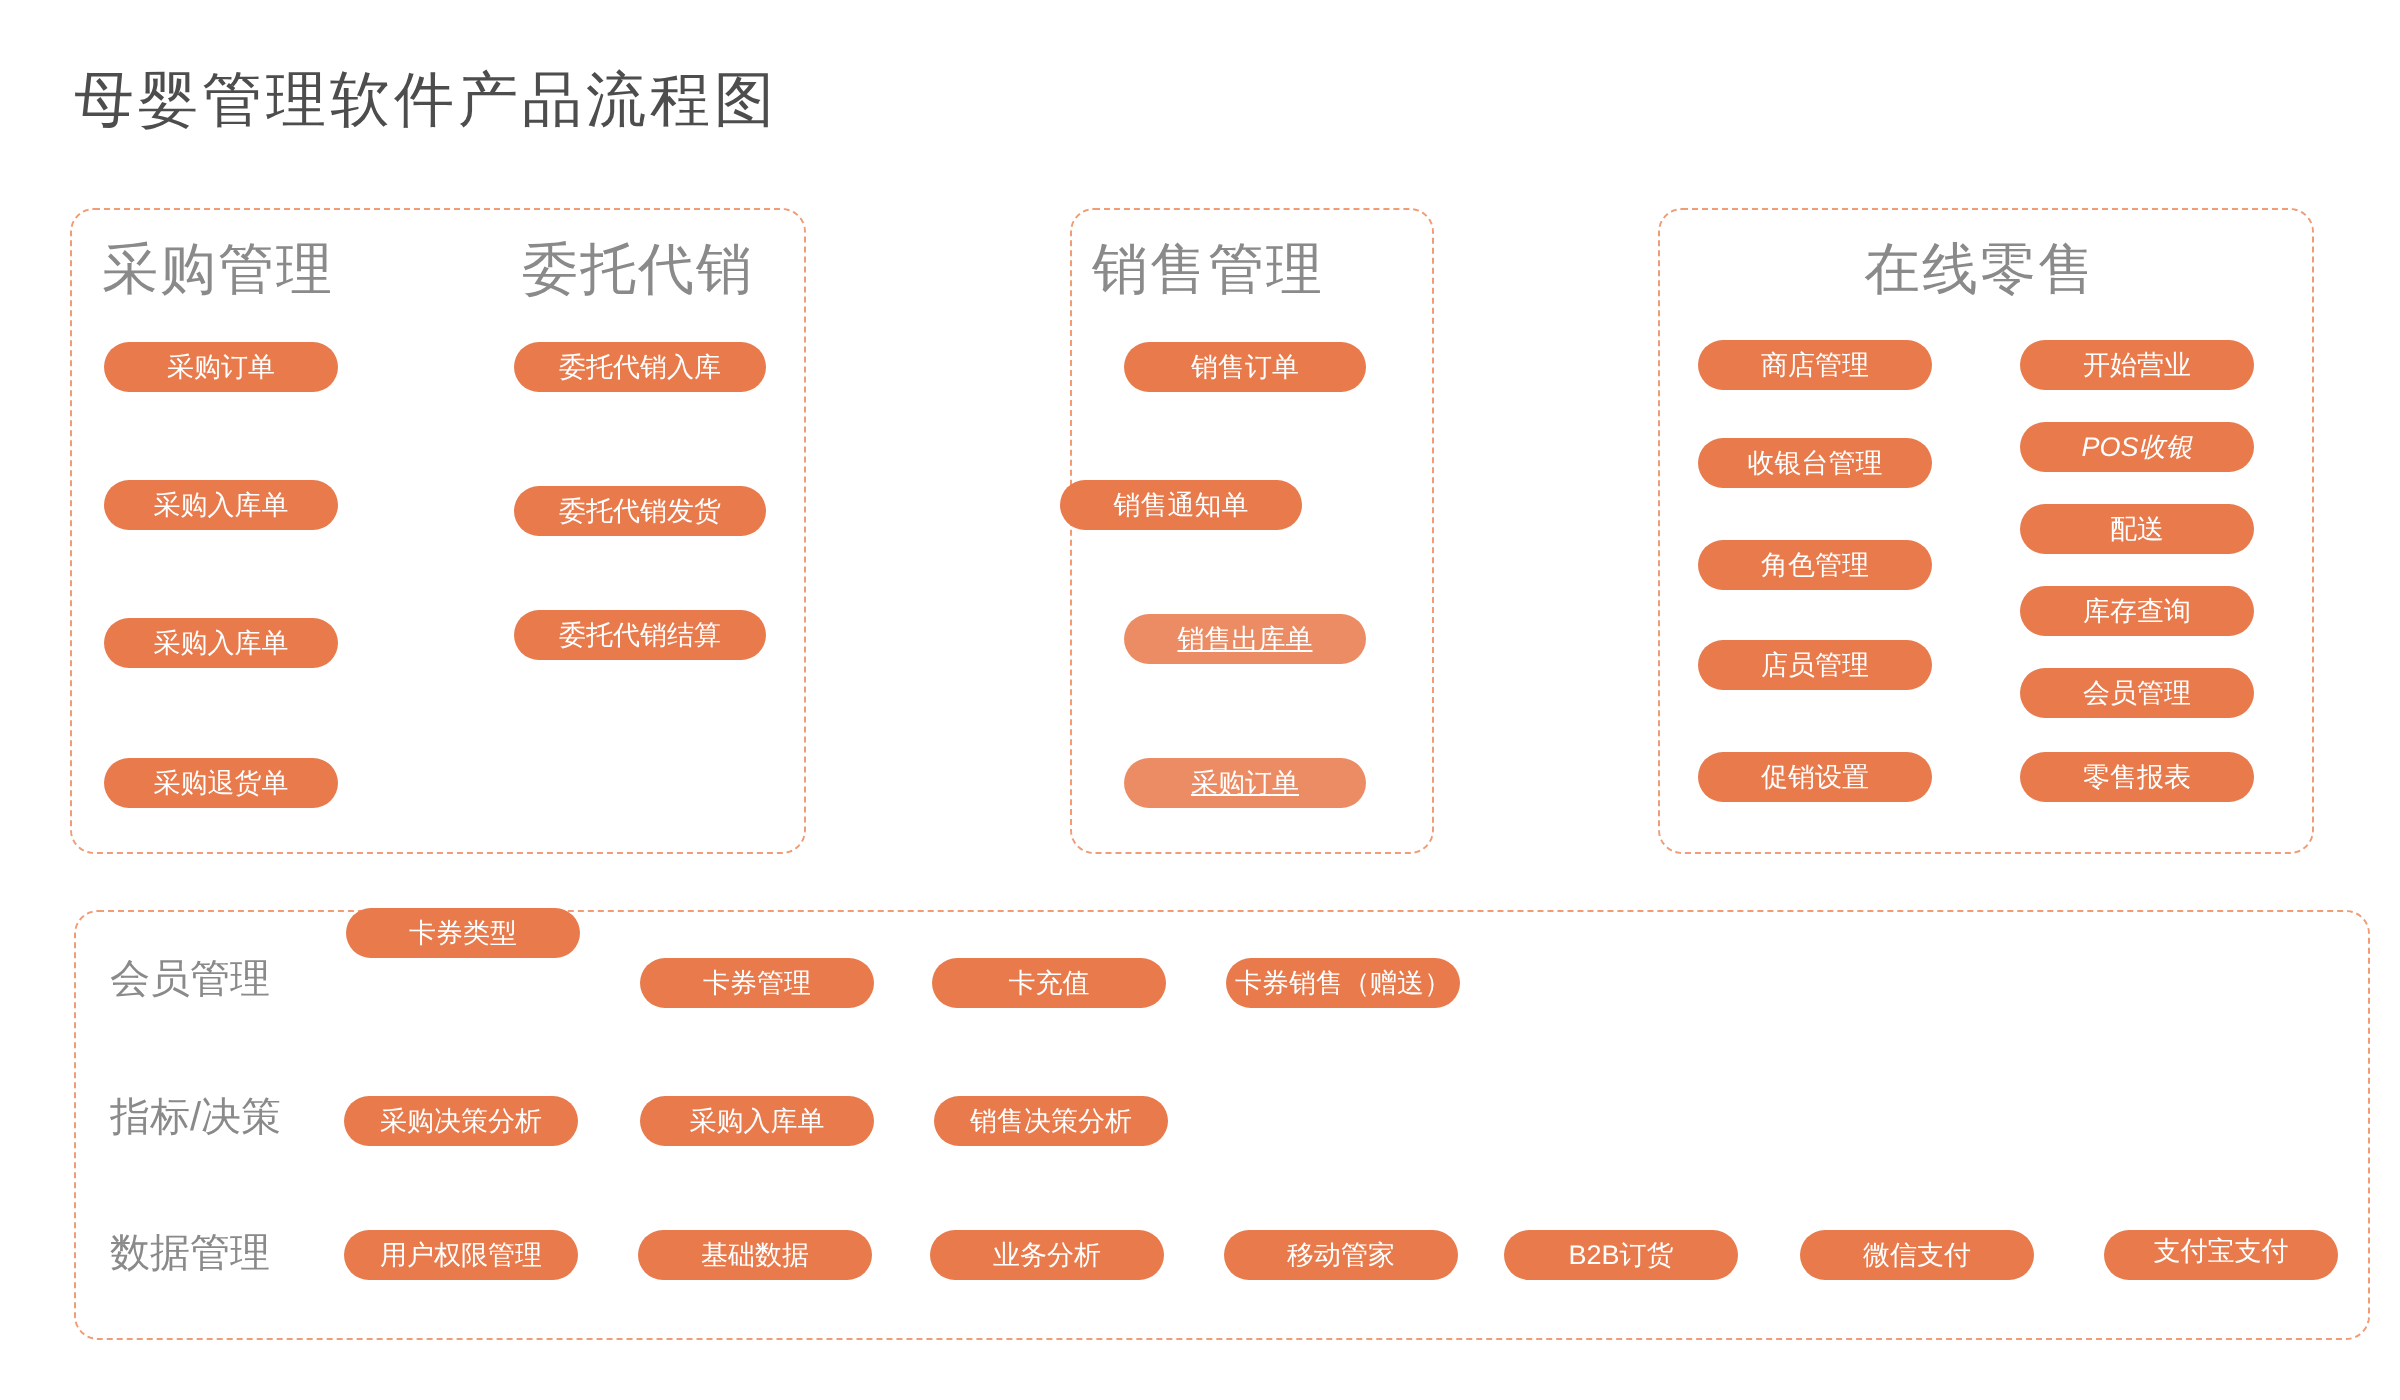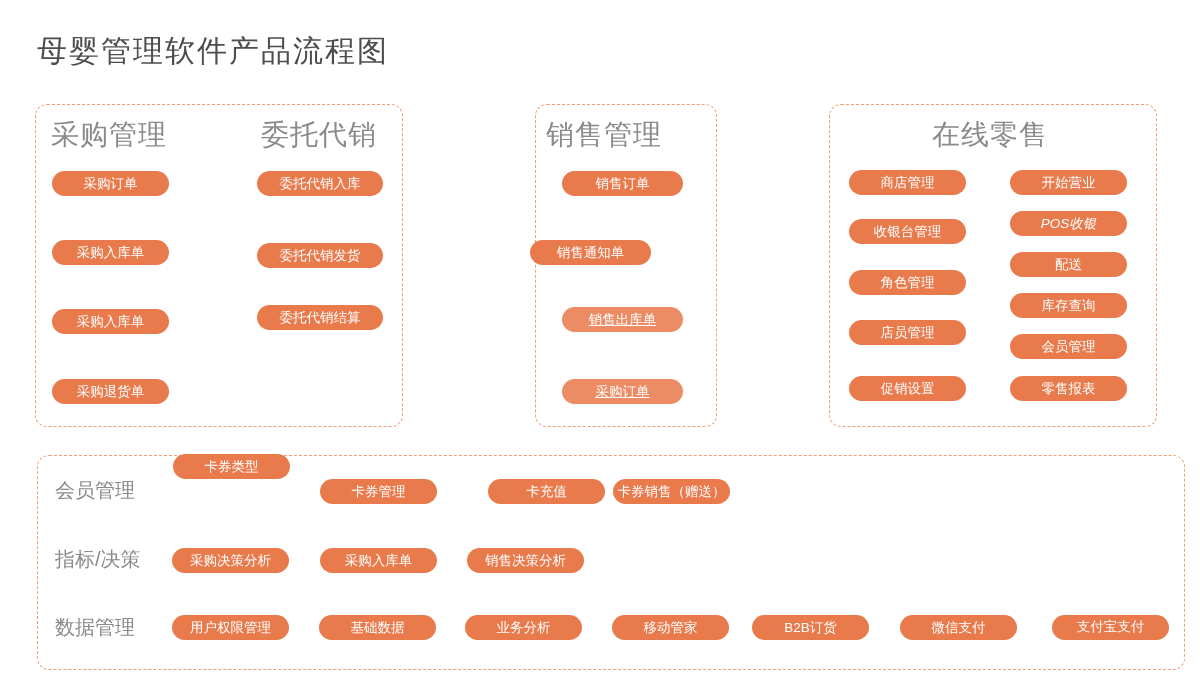--- a/index.html
+++ b/index.html
@@ -65,21 +65,21 @@
     <div class="pill" style="left: 1010px; top: 170px; width: 117px;">开始营业</div>
     <div class="pill" style="left: 1010px; top: 211px; width: 117px; font-style: italic;">POS收银</div>
     <div class="pill" style="left: 1010px; top: 252px; width: 117px;">配送</div>
     <div class="pill" style="left: 1010px; top: 293px; width: 117px;">库存查询</div>
     <div class="pill" style="left: 1010px; top: 334px; width: 117px;">会员管理</div>
     <div class="pill" style="left: 1010px; top: 376px; width: 117px;">零售报表</div>
     <div class="panel" style="left: 37px; top: 455px; width: 1146px; height: 213px;"></div>
     <div class="row-label" style="left: 55px; top: 480px;">会员管理</div>
     <div class="pill" style="left: 173px; top: 454px; width: 117px;">卡券类型</div>
     <div class="pill" style="left: 320px; top: 479px; width: 117px;">卡券管理</div>
-    <div class="pill" style="left: 488px; top: 479px; width: 117px;">卡充值</div>
+    <div class="pill" style="left: 466px; top: 479px; width: 117px;">卡充值</div>
     <div class="pill" style="left: 613px; top: 479px; width: 117px;">卡券销售（赠送）</div>
     <div class="row-label" style="left: 55px; top: 549px;">指标/决策</div>
     <div class="pill" style="left: 172px; top: 548px; width: 117px;">采购决策分析</div>
     <div class="pill" style="left: 320px; top: 548px; width: 117px;">采购入库单</div>
     <div class="pill" style="left: 467px; top: 548px; width: 117px;">销售决策分析</div>
     <div class="row-label" style="left: 55px; top: 617px;">数据管理</div>
     <div class="pill" style="left: 172px; top: 615px; width: 117px;">用户权限管理</div>
     <div class="pill" style="left: 319px; top: 615px; width: 117px;">基础数据</div>
     <div class="pill" style="left: 465px; top: 615px; width: 117px;">业务分析</div>
     <div class="pill" style="left: 612px; top: 615px; width: 117px;">移动管家</div>

